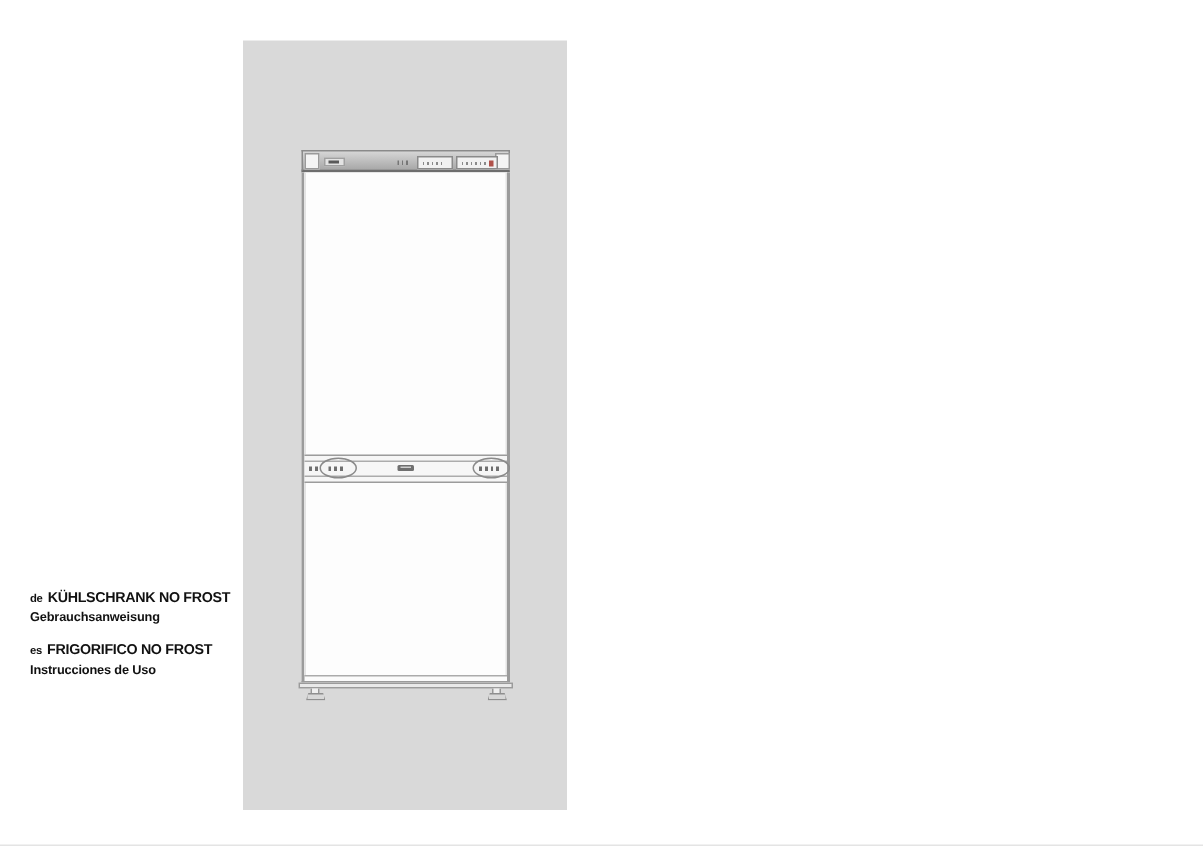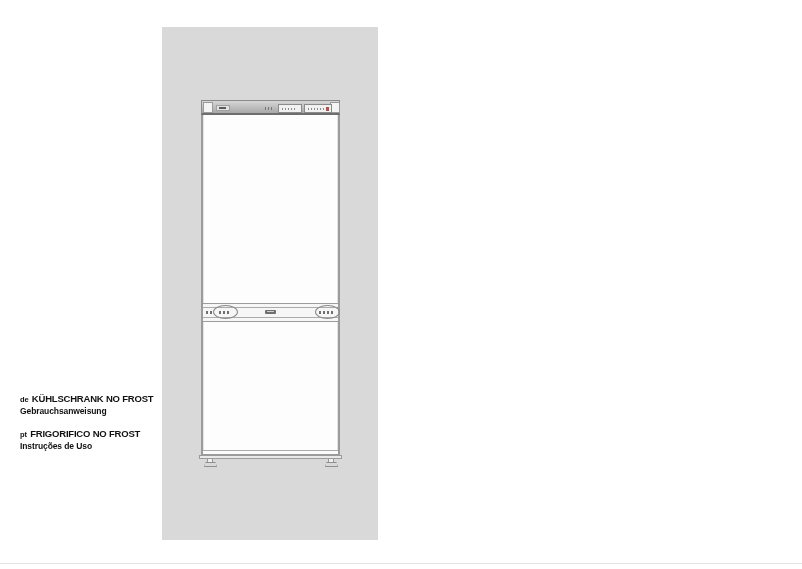--- a/index.html
+++ b/index.html
@@ -198,23 +198,23 @@
   </div>
 
   <div class="abs langs">
 
     <div class="lang-block">
       <div class="lang-line1"><span class="lang-code">de</span> <span>KÜHLSCHRANK NO FROST</span></div>
       <div class="lang-sub">Gebrauchsanweisung</div>
     </div>
 
 
-
     <div class="lang-block">
-      <div class="lang-line1"><span class="lang-code">pt</span> <span>FRIGORIFICO NO FROST</span></div>
-      <div class="lang-sub">Instruções de Uso</div>
+      <div class="lang-line1"><span class="lang-code">es</span> <span>FRIGORIFICO NO FROST</span></div>
+      <div class="lang-sub">Instrucciones de Uso</div>
     </div>
 
+
   </div>
 
   <div class="abs bottom-rule"></div>
 
 </div>
 
 </body></html>

